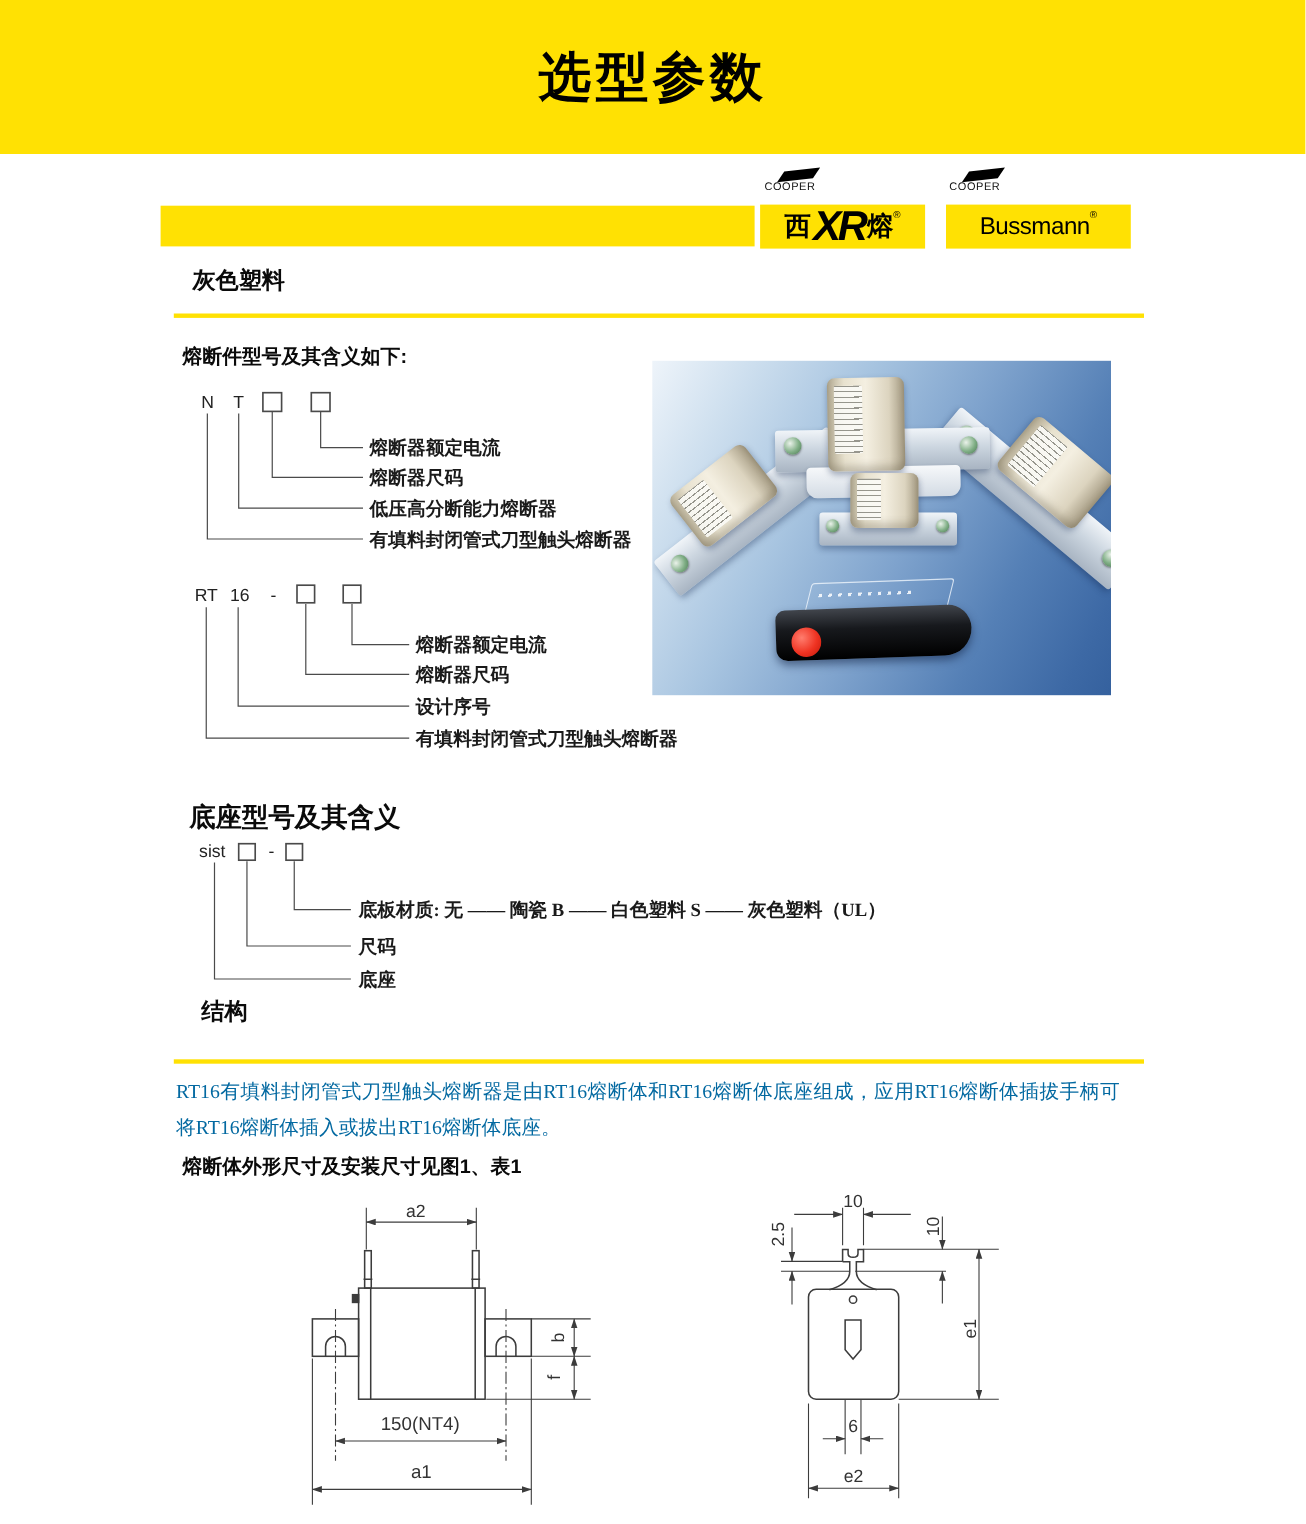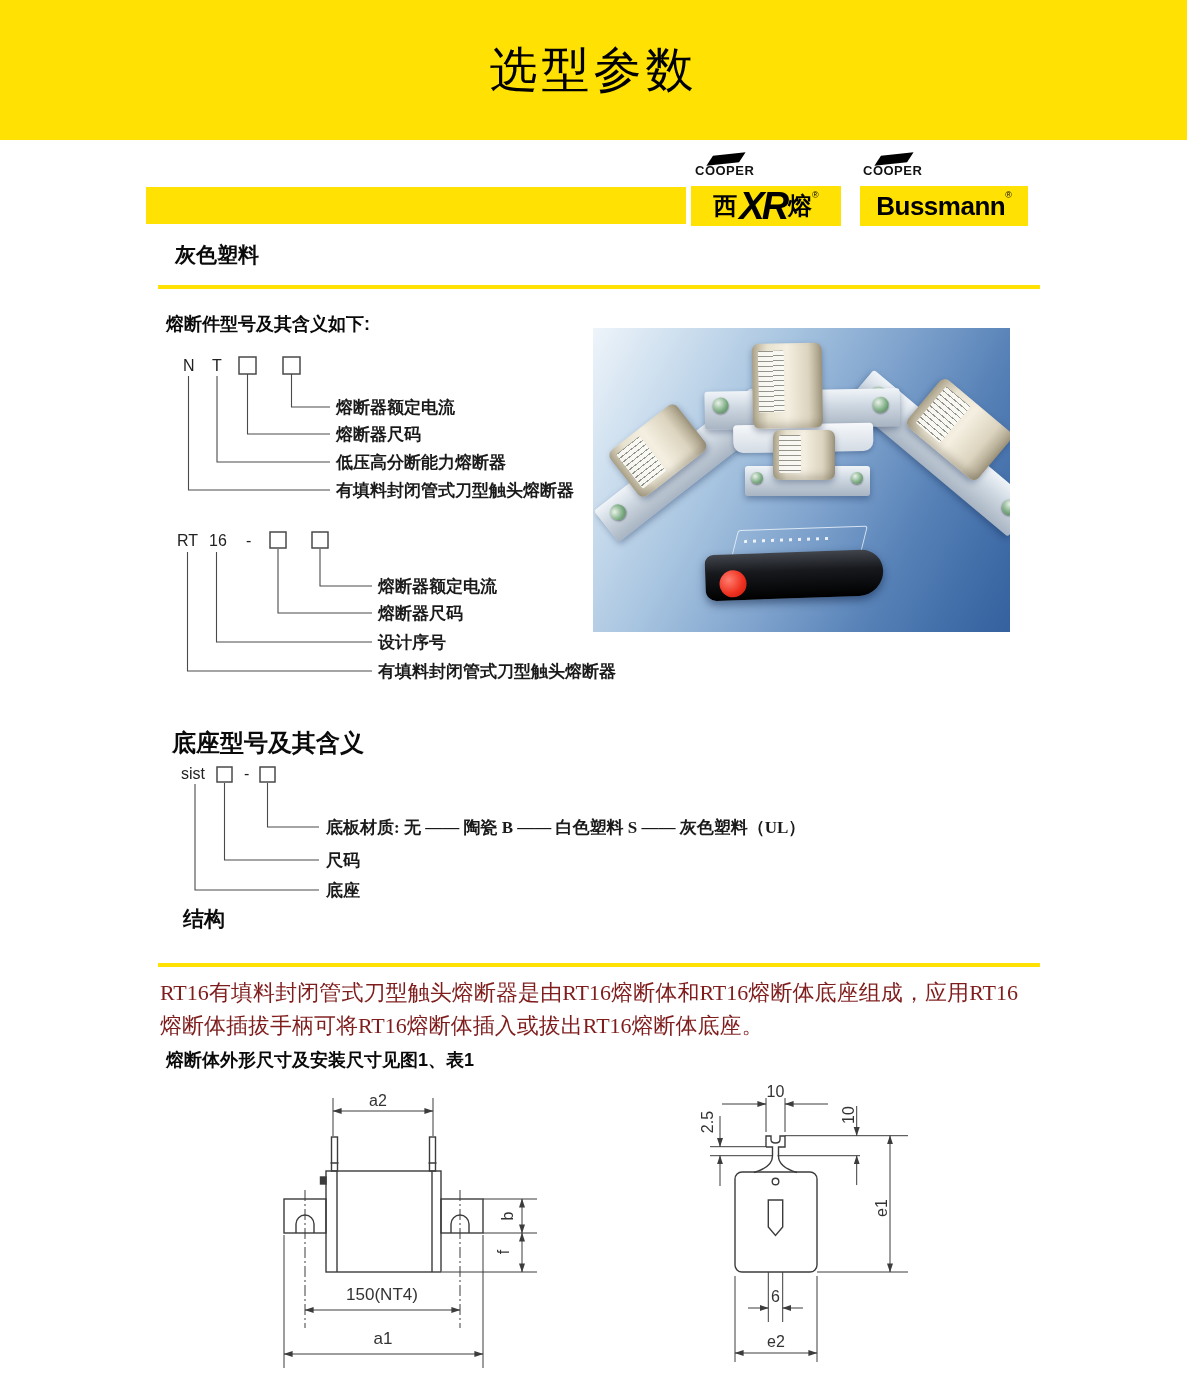--- a/index.html
+++ b/index.html
@@ -3,41 +3,41 @@
 <meta charset="utf-8">
 <style>
   html,body{margin:0;padding:0;background:#fff;}
   .page{position:relative;width:1187px;height:1385px;background:#fff;overflow:hidden;
         font-family:"Liberation Sans",sans-serif;color:#111;}
   .abs{position:absolute;}
 
   
   .banner{position:absolute;left:0;top:0;width:1187px;height:140px;background:#ffe103;
           display:flex;align-items:center;justify-content:center;}
-  .banner h1{margin:0;font-size:48px;font-weight:normal;color:#000;letter-spacing:4px;}
+  .banner h1{margin:0;font-size:48px;font-weight:bold;color:#000;letter-spacing:4px;}
 
   
   .strip{position:absolute;background:#ffe103;}
   .logo-box{position:absolute;background:#ffe103;display:flex;align-items:center;
             justify-content:center;color:#000;white-space:nowrap;}
   .cooper{position:absolute;display:flex;flex-direction:column;align-items:flex-start;}
   .cooper .flag{width:30px;height:10px;background:#000;margin-left:16px;
                 transform:skewX(-38deg) rotate(-7deg);}
-  .cooper .ctext{font-size:13px;font-weight:bold;letter-spacing:.5px;line-height:14px;}
+  .cooper .ctext{font-size:10px;font-weight:normal;letter-spacing:.5px;line-height:14px;}
   .xi-char,.rong-char{font-size:24px;font-weight:bold;}
   .xr-chars{font-size:38px;font-weight:bold;font-style:italic;letter-spacing:-3px;margin:0 2px;line-height:30px;text-align:right;}
   .reg-small{font-size:9px;align-self:flex-start;margin-top:4px;}
-  .buss-text{font-size:26px;font-weight:bold;letter-spacing:-.5px;}
+  .buss-text{font-size:22px;font-weight:normal;letter-spacing:-.5px;}
 
   
   .h-section{position:absolute;font-size:21px;font-weight:bold;color:#0a0a0a;white-space:nowrap;}
   .h-sub{position:absolute;font-size:18px;font-weight:bold;color:#0a0a0a;white-space:nowrap;}
   .rule{position:absolute;height:4px;background:#ffe103;}
-  .para{position:absolute;font-family:"Liberation Serif",serif;font-size:22px;line-height:33px;
-        color:#7f1d1d;text-align:justify;}
+  .para{position:absolute;font-family:"Liberation Serif",serif;font-size:18px;line-height:33px;
+        color:#0369a1;text-align:justify;}
 
   
   svg text{font-family:"Liberation Sans",sans-serif;fill:#222;}
   svg text.cjk{font-family:"Liberation Serif",serif;font-weight:bold;font-size:17px;fill:#1a1a1a;}
   svg text.code{font-size:16px;fill:#222;}
   svg text.dim{font-size:16px;fill:#333;}
 
   
   .photo{position:absolute;left:593px;top:328px;width:417px;height:304px;overflow:hidden;
          background:linear-gradient(118deg,#eef4fa 0%,#cfe0ef 15%,#a7c4e0 35%,#7fa3cd 55%,

